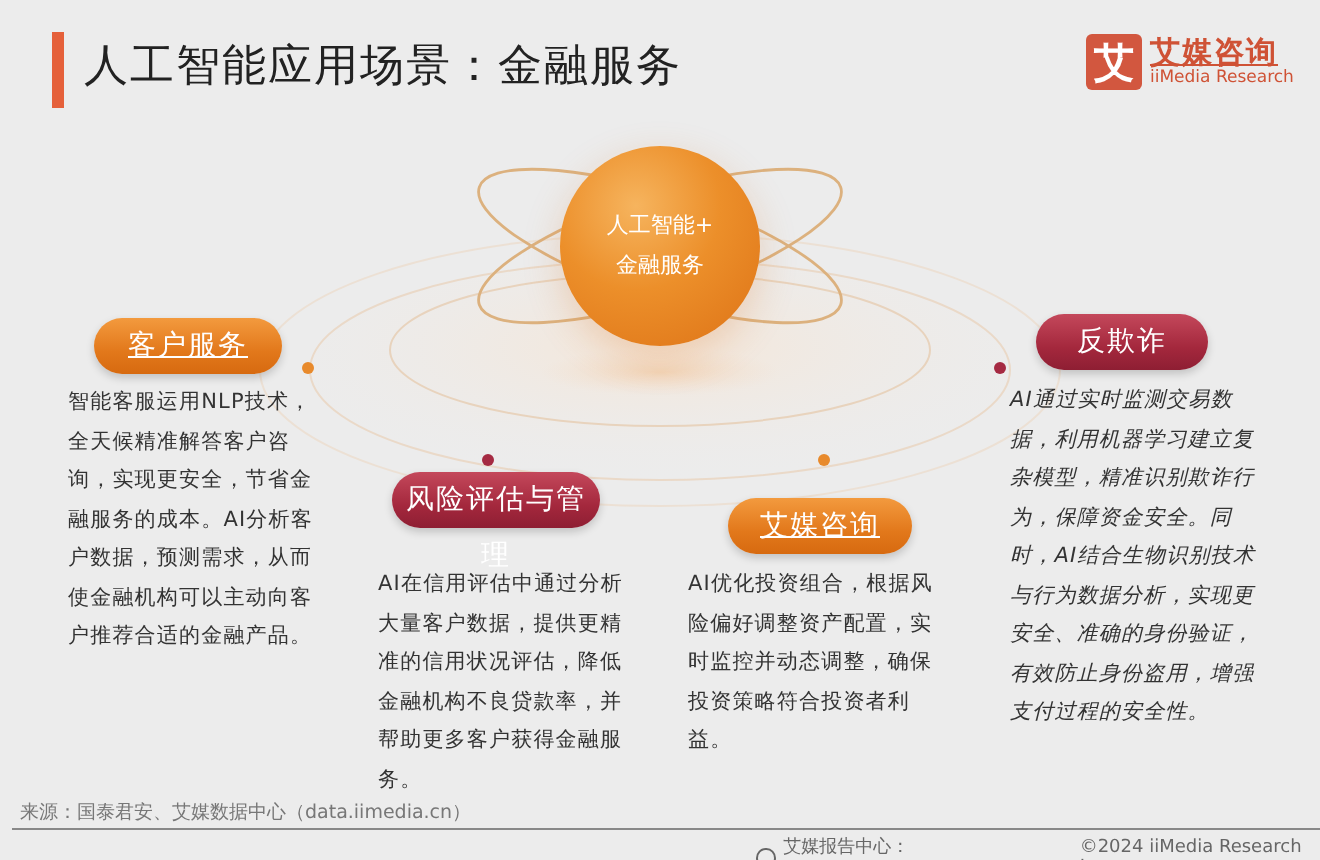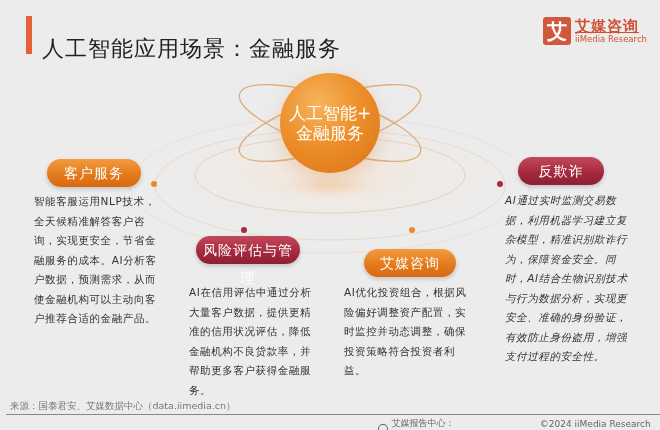--- a/index.html
+++ b/index.html
@@ -9,47 +9,47 @@
     font-family: "DejaVu Sans", "Liberation Sans", sans-serif;
     position: relative;
     color: #333;
   }
   .title-bar {
     position: absolute; left: 26px; top: 16px; width: 6px; height: 38px;
     background: #e5603a;
   }
   .page-title {
     position: absolute; left: 42px; top: 17px;
-    font-size: 22px; color: #222; letter-spacing: 1px; line-height: 34px; margin-top: 15px;
+    font-size: 22px; color: #222; letter-spacing: 1px; line-height: 34px;
   }
   .logo { position: absolute; left: 543px; top: 17px; display: flex; align-items: center; }
   .logo-mark {
     width: 28px; height: 28px; background: #d2573f; border-radius: 3px;
     color: #fff; font-size: 20px; font-weight: bold; text-align: center; line-height: 28px;
   }
   .logo-text { margin-left: 4px; }
   .logo-cn { font-size: 15px; color: #cf5235; font-weight: bold; line-height: 16px; letter-spacing: 1px; text-decoration: underline; }
   .logo-en { font-size: 8.5px; color: #cf5235; line-height: 11px; }
 
   .orbit-wrap { position: absolute; left: 0; top: 0; width: 660px; height: 430px; pointer-events: none; }
 
   .center-sphere {
     position: absolute; left: 280px; top: 73px; width: 100px; height: 100px; border-radius: 50%;
     background: radial-gradient(circle at 38% 30%, #f6b45e 0%, #ec8f2a 45%, #dd7216 100%);
     box-shadow: 0 6px 18px rgba(220,120,40,0.25);
     display: flex; flex-direction: column; align-items: center; justify-content: center;
-    color: #fff; font-size: 17px; line-height: 20px; text-align: center;
+    color: #fff; font-size: 11px; line-height: 20px; text-align: center;
   }
 
   .pill {
     position: absolute; height: 28px; border-radius: 14px;
     color: #fff; font-size: 14px; text-align: center; line-height: 28px; letter-spacing: 1px;
     box-shadow: 0 2px 4px rgba(0,0,0,0.18);
   }
-  .pill.orange { background: linear-gradient(to bottom, #f39a3e 0%, #e2781b 60%, #d76a10 100%); }
+  .pill.orange { background: linear-gradient(to bottom, #f39a3e 0%, #e2781b 60%, #d76a10 100%); text-decoration: underline; }
   .pill.red { background: linear-gradient(to bottom, #c4485b 0%, #a4283d 60%, #8e1e33 100%); }
 
   .desc {
     position: absolute; font-size: 10.5px; line-height: 19.5px; color: #333; letter-spacing: 0.6px;
   }
 
   .dot { position: absolute; width: 6px; height: 6px; border-radius: 50%; }
   .dot.orange { background: #e88a2c; }
   .dot.red { background: #a52a42; }
 

